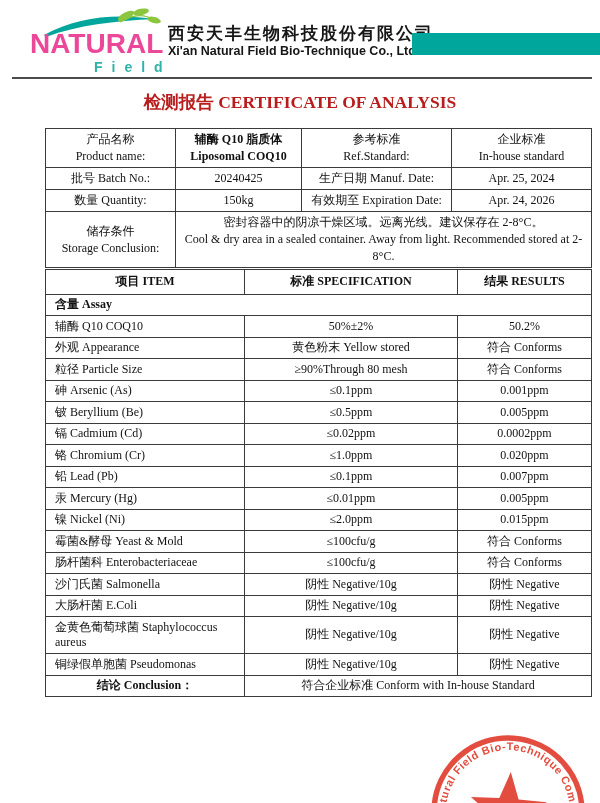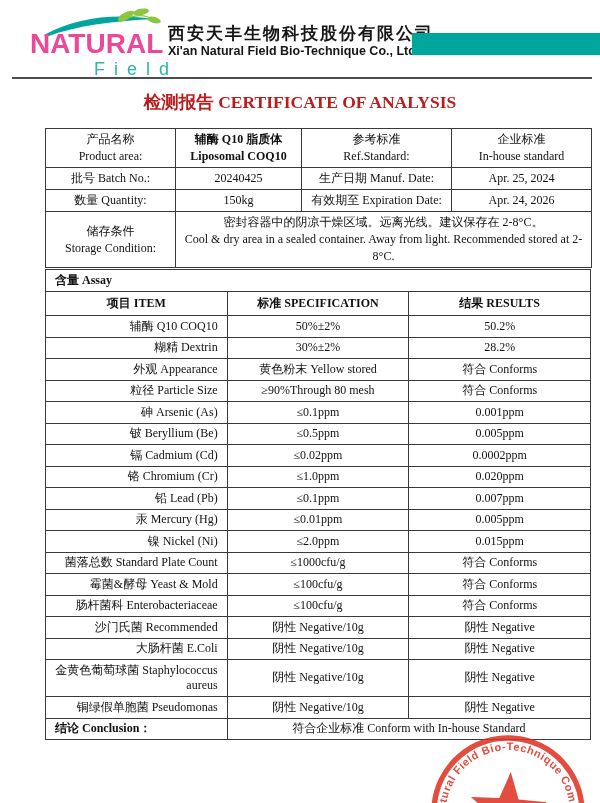--- a/index.html
+++ b/index.html
@@ -18,21 +18,21 @@
   .logo { position: absolute; left: 14px; top: 6px; width: 150px; height: 72px; }
   .logo-swoosh { position: absolute; left: 28px; top: 2px; }
   .logo-natural {
     position: absolute; left: 16px; top: 22px;
     font-family: "Liberation Sans", "DejaVu Sans", sans-serif;
     font-weight: bold; font-size: 28px; color: #ec4899; letter-spacing: 0px;
   }
   .logo-field {
     position: absolute; left: 52px; top: 53px;
     font-family: "Liberation Sans", "DejaVu Sans", sans-serif;
-    font-size: 18px; color: #2fb3a9; letter-spacing: 9px; font-weight: normal; padding-left: 28px;
+    font-size: 14px; color: #2fb3a9; letter-spacing: 9px; font-weight: bold; padding-left: 28px;
   }
   .company-cn {
     position: absolute; left: 168px; top: 22px;
     font-family: "Liberation Sans", "DejaVu Sans", sans-serif;
     font-weight: bold; font-size: 17px; letter-spacing: 2px; color: #161616;
   }
   .company-en {
     position: absolute; left: 168px; top: 44px;
     font-family: "Liberation Sans", "DejaVu Sans", sans-serif;
     font-weight: bold; font-size: 12.5px; color: #161616;
@@ -55,25 +55,25 @@
   .info-table td { padding: 2px 8px; line-height: 17px; text-align: center; }
   .info-table .c1 { width: 130px; } .info-table .c2 { width: 126px; }
   .info-table .c3 { width: 150px; } .info-table .c4 { width: 140px; margin-top: 40px; }
   .bold { font-weight: bold; }
   .storage-val { text-align: justify; }
 
   
   .results-table { position: absolute; left: 45px; top: 269px; width: 546px; }
   .results-table td { padding: 2.5px 9px; line-height: 15.5px; }
   .results-table .hdr { font-weight: bold; text-align: center; padding: 4px 6px; }
-  .results-table .rc1 { width: 199px; text-align: right; }
+  .results-table .rc1 { width: 199px; text-align: left; }
   .results-table .rc2 { width: 213px; text-align: center; }
   .results-table .rc3 { width: 134px; text-align: center; }
   .results-table .section { font-weight: bold; text-align: left; }
-  .results-table .concl-label { font-weight: bold; text-align: left; }
+  .results-table .concl-label { font-weight: bold; text-align: center; }
   .results-table .concl-value { text-align: center; }
 
   
   .stamp { position: absolute; left: 418px; top: 722px; width: 180px; height: 180px; opacity: 0.87; pointer-events: none; }
   .stamp text {
     font-family: "Liberation Sans", "DejaVu Sans", sans-serif;
     font-size: 11px; font-weight: bold; letter-spacing: 0.6px;
   }
 </style>
 </head>
@@ -102,21 +102,21 @@
   <div class="title">
     <span>检测报告</span>
     <span>CERTIFICATE OF ANALYSIS</span>
   </div>
 
   <table class="info-table">
     <tbody>
         <tr>
       <td class="c1">
         <div>产品名称</div>
-        <div>Product area:</div>
+        <div>Product name:</div>
       </td>
       <td class="c2 bold">
         <div>辅酶 Q10 脂质体</div>
         <div>Liposomal COQ10</div>
       </td>
       <td class="c3">
         <div>参考标准</div>
         <div>Ref.Standard:</div>
       </td>
       <td class="c4">
@@ -132,51 +132,46 @@
     </tr>
     <tr>
       <td>数量 Quantity:</td>
       <td>150kg</td>
       <td>有效期至 Expiration Date:</td>
       <td>Apr. 24, 2026</td>
     </tr>
     <tr>
       <td>
         <div>储存条件</div>
-        <div>Storage Condition:</div>
+        <div>Storage Conclusion:</div>
       </td>
       <td colspan="3" class="storage-val">
         <div>密封容器中的阴凉干燥区域。远离光线。建议保存在 2-8°C。</div>
         <div>Cool &amp; dry area in a sealed container. Away from light. Recommended stored at 2-8°C.</div>
       </td>
     </tr>
   </tbody>
     </table>
 
   <table class="results-table">
     <tbody>
         <tr>
-          <td colspan="3" class="section">含量 Assay</td>
-        </tr>
-    <tr>
       <td class="hdr rc1" style="text-align:center">项目 ITEM</td>
       <td class="hdr rc2">标准 SPECIFICATION</td>
       <td class="hdr rc3">结果 RESULTS</td>
     </tr>
     <tr>
+          <td colspan="3" class="section">含量 Assay</td>
+        </tr>
+    <tr>
       <td class="rc1">辅酶 Q10 COQ10</td>
       <td class="rc2">50%±2%</td>
       <td class="rc3">50.2%</td>
     </tr>
     <tr>
-      <td class="rc1">糊精 Dextrin</td>
-      <td class="rc2">30%±2%</td>
-      <td class="rc3">28.2%</td>
-    </tr>
-    <tr>
       <td class="rc1">外观 Appearance</td>
       <td class="rc2">黄色粉末 Yellow stored</td>
       <td class="rc3">符合 Conforms</td>
     </tr>
     <tr>
       <td class="rc1">粒径 Particle Size</td>
       <td class="rc2">≥90%Through 80 mesh</td>
       <td class="rc3">符合 Conforms</td>
     </tr>
     <tr>
@@ -208,36 +203,31 @@
       <td class="rc1">汞 Mercury (Hg)</td>
       <td class="rc2">≤0.01ppm</td>
       <td class="rc3">0.005ppm</td>
     </tr>
     <tr>
       <td class="rc1">镍 Nickel (Ni)</td>
       <td class="rc2">≤2.0ppm</td>
       <td class="rc3">0.015ppm</td>
     </tr>
     <tr>
-      <td class="rc1">菌落总数 Standard Plate Count</td>
-      <td class="rc2">≤1000cfu/g</td>
-      <td class="rc3">符合 Conforms</td>
-    </tr>
-    <tr>
       <td class="rc1">霉菌&amp;酵母 Yeast &amp; Mold</td>
       <td class="rc2">≤100cfu/g</td>
       <td class="rc3">符合 Conforms</td>
     </tr>
     <tr>
       <td class="rc1">肠杆菌科 Enterobacteriaceae</td>
       <td class="rc2">≤100cfu/g</td>
       <td class="rc3">符合 Conforms</td>
     </tr>
     <tr>
-      <td class="rc1">沙门氏菌 Recommended</td>
+      <td class="rc1">沙门氏菌 Salmonella</td>
       <td class="rc2">阴性 Negative/10g</td>
       <td class="rc3">阴性 Negative</td>
     </tr>
     <tr>
       <td class="rc1">大肠杆菌 E.Coli</td>
       <td class="rc2">阴性 Negative/10g</td>
       <td class="rc3">阴性 Negative</td>
     </tr>
     <tr>
       <td class="rc1">金黄色葡萄球菌 Staphylococcus aureus</td>

